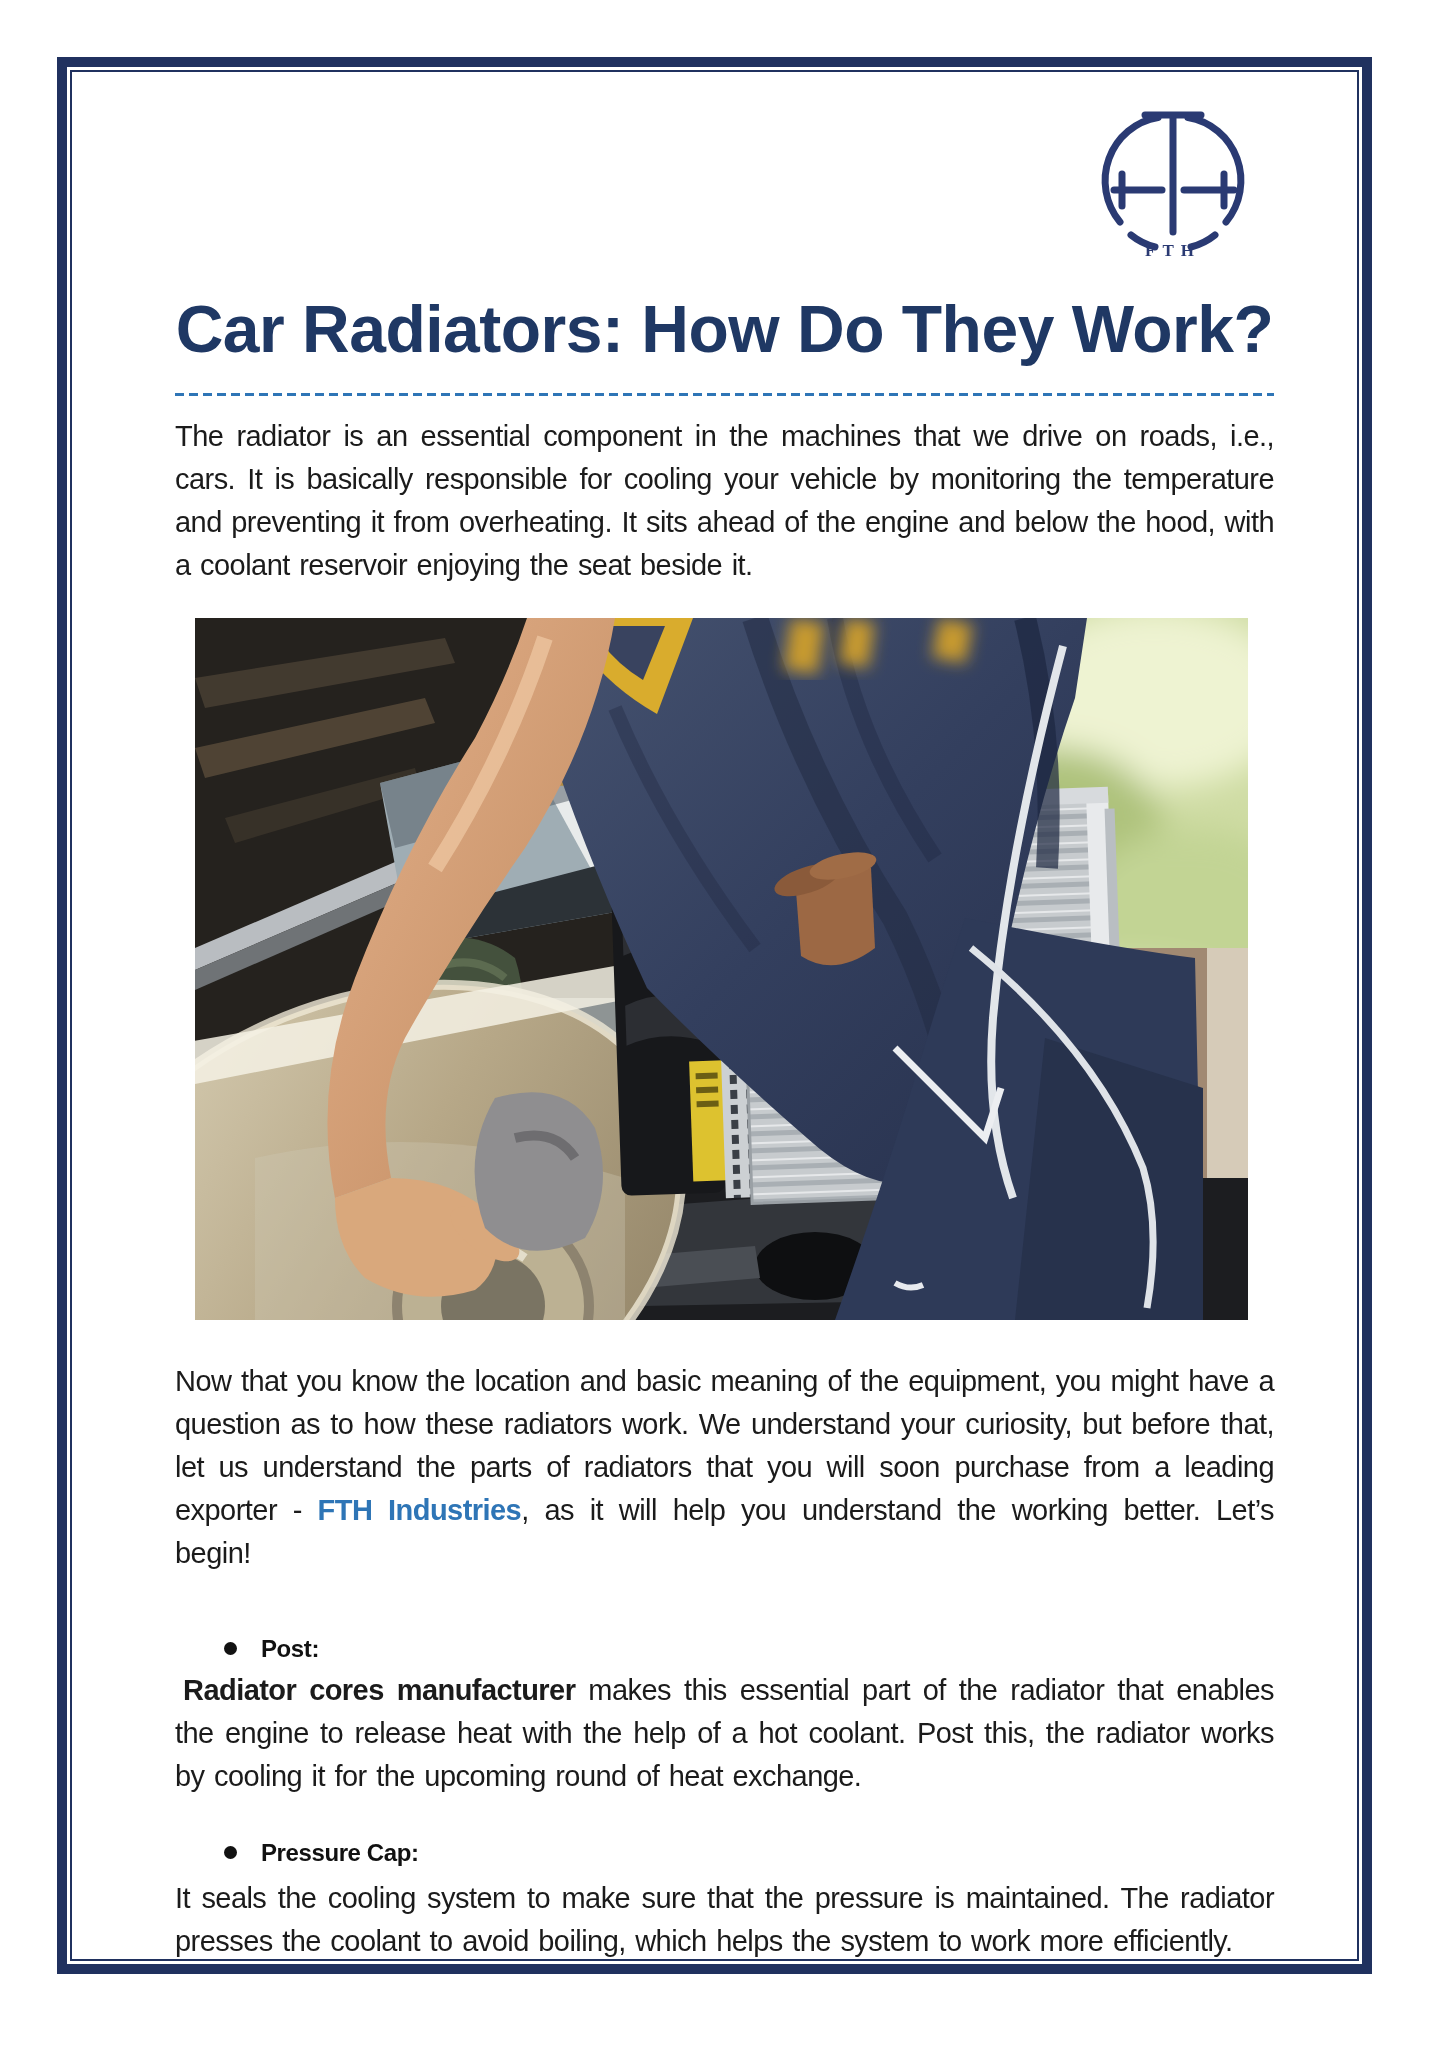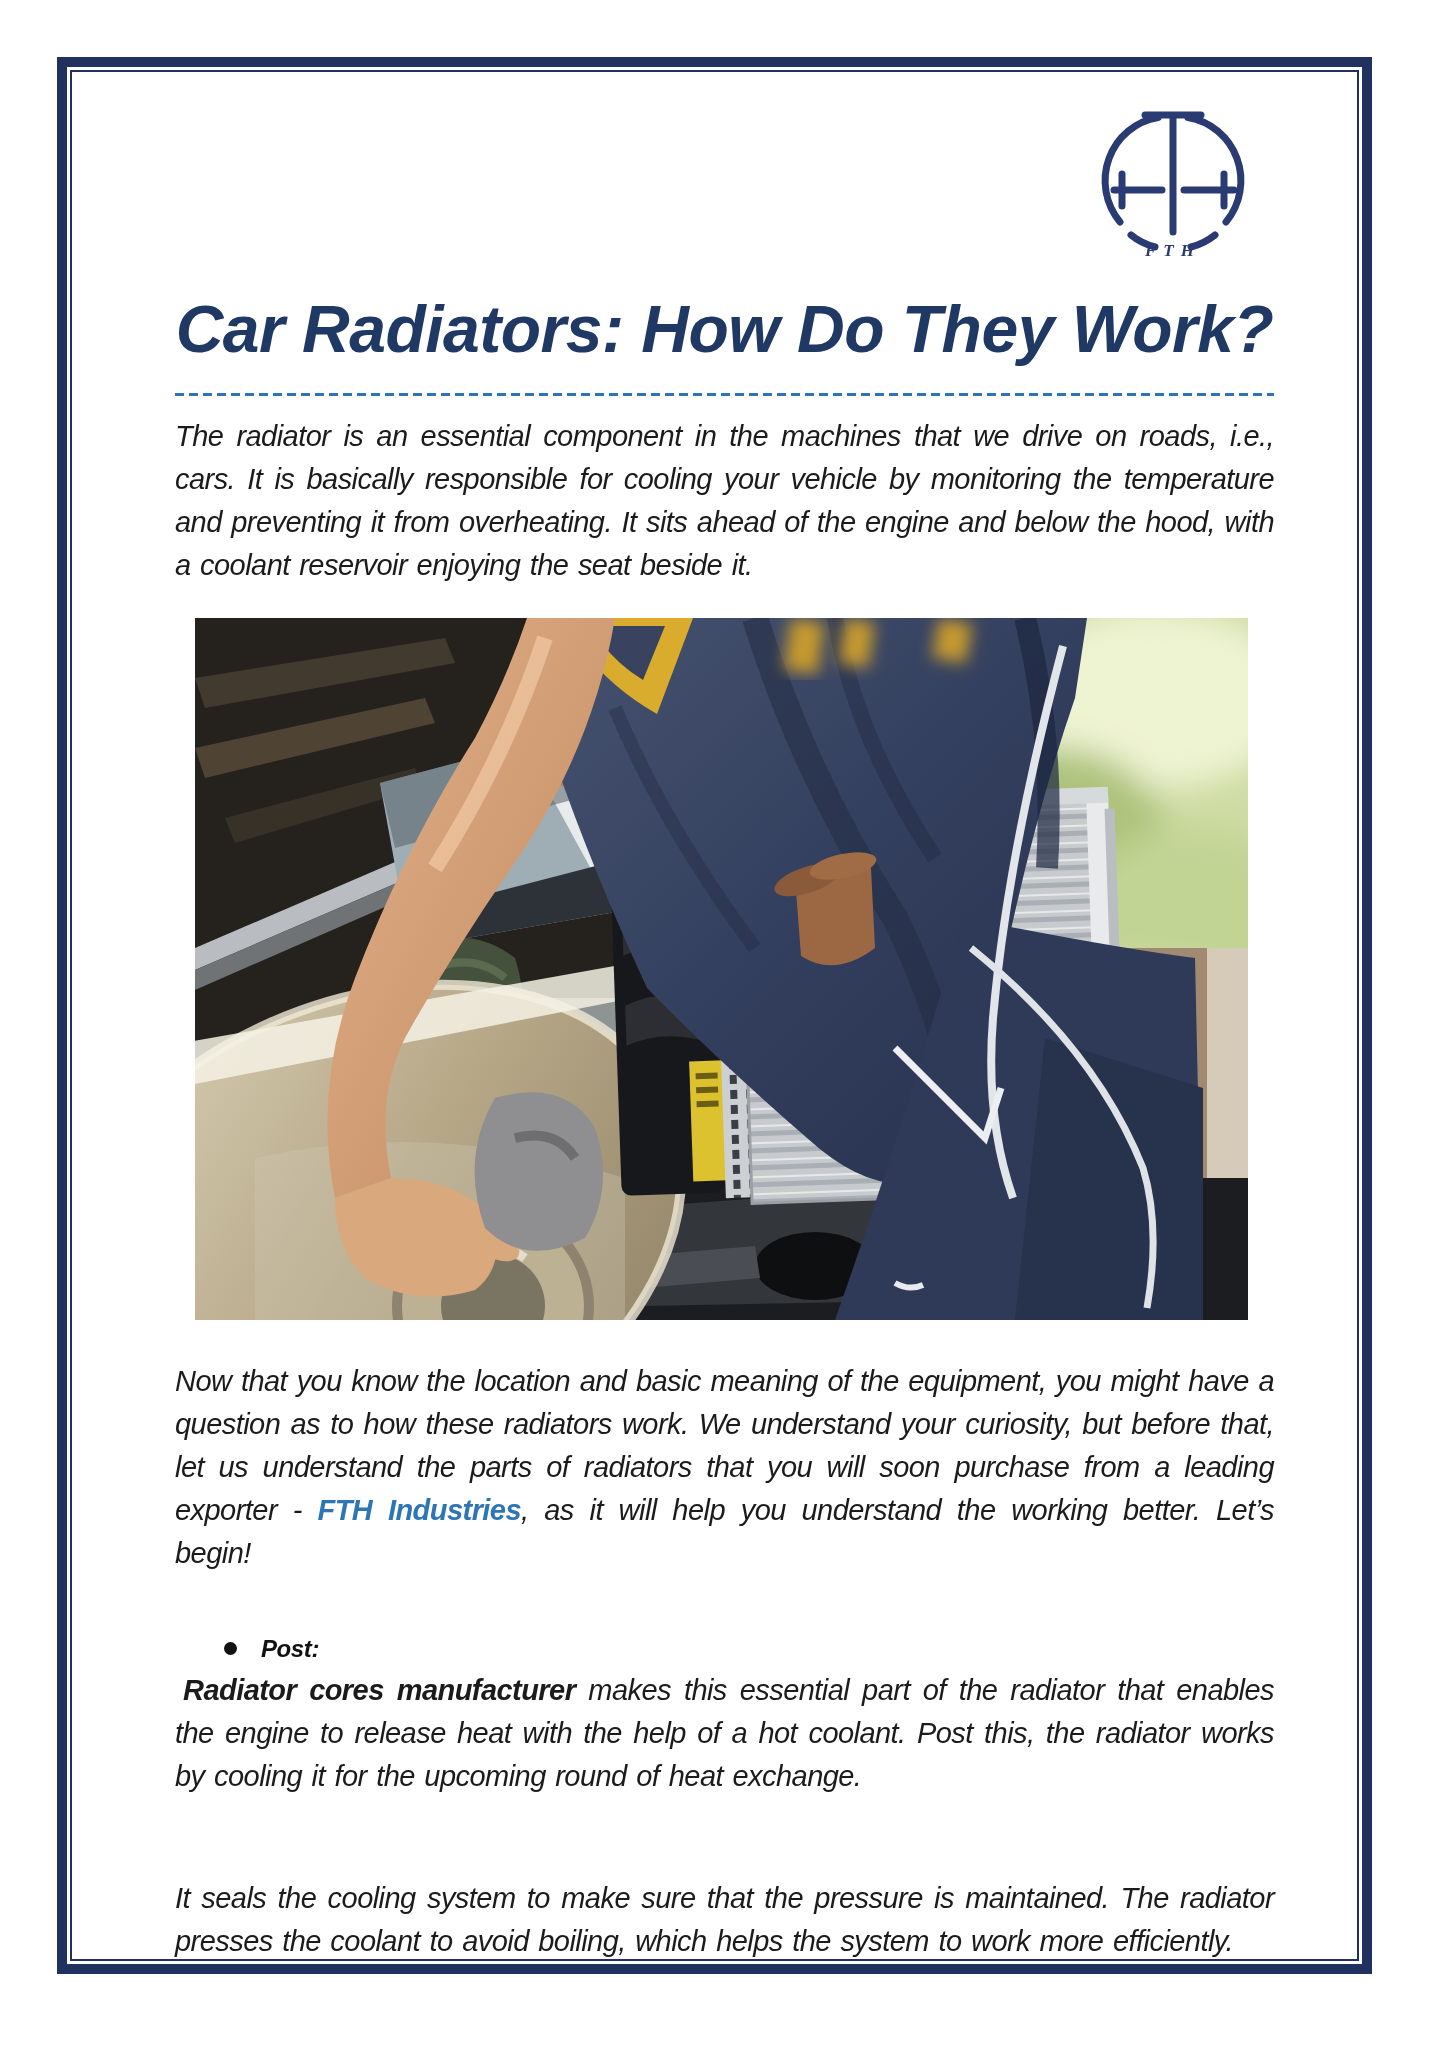--- a/index.html
+++ b/index.html
@@ -1,20 +1,20 @@
 <!DOCTYPE html>
 <html style="--navy: #1F3864; --border: #20315F; --link: #2E75B6; --dash: #2E75B6; --body: #1B1B1B;"><head>
 <meta charset="utf-8">
 <style>
   html,body{margin:0;padding:0;background:#ffffff;}
   :root{
     --navy:#1F3864; --border:#20315F; --link:#2E75B6; --dash:#2E75B6; --body:#1B1B1B;
   }
   .page{position:relative;width:1400px;height:2048px;background:#fff;overflow:hidden;
-        font-family:"Liberation Sans",sans-serif;font-style:italic;}
+        font-family:"Liberation Sans",sans-serif;}
   .frame{position:absolute;left:57px;top:57px;width:1315px;height:1917px;
          border:10px solid var(--border);box-sizing:border-box;}
   .frame-inner{position:absolute;inset:3px;border:2px solid var(--border);}
   .logo{position:absolute;left:1098px;top:104px;width:150px;height:156px;}
   .title{position:absolute;left:175px;top:292px;width:1099px;text-align:center;
          font-size:66px;font-weight:bold;color:var(--navy);letter-spacing:-0.5px;line-height:1.15;}
   .divider{position:absolute;left:175px;top:393px;width:1099px;height:3px;
            background:repeating-linear-gradient(90deg,var(--dash) 0 9px,transparent 9px 14px);}
   .para{position:absolute;left:175px;width:1099px;font-size:29px;line-height:43px;
         letter-spacing:-0.55px;word-spacing:2px;color:var(--body);text-align:justify;}
@@ -222,16 +222,20 @@
   <div class="para p-after"><span>Now that you know the location and basic meaning of the equipment, you might have a question as to how these radiators work. We understand your curiosity, but before that, let us understand the parts of radiators that you will soon purchase from a leading exporter - </span><a class="link">FTH Industries</a><span>, as it will help you understand the working better. Let’s begin!</span></div>
 
 
   <div class="bullet-line b1">
     <span class="bullet-dot"></span>
     <span class="bullet-label">Post:</span>
   </div>
 
   <div class="para p-core"><span class="lead-bold">Radiator cores manufacturer</span><span> makes this essential part of the radiator that enables the engine to release heat with the help of a hot coolant. Post this, the radiator works by cooling it for the upcoming round of heat exchange.</span></div>
 
+  <div class="bullet-line b2">
+    <span class="bullet-dot"></span>
+    <span class="bullet-label">Pressure Cap:</span>
+  </div>
 
   <div class="para p-cap">It seals the cooling system to make sure that the pressure is maintained. The radiator presses the coolant to avoid boiling, which helps the system to work more efficiently.</div>
 
 </div>
 
 </body></html>

